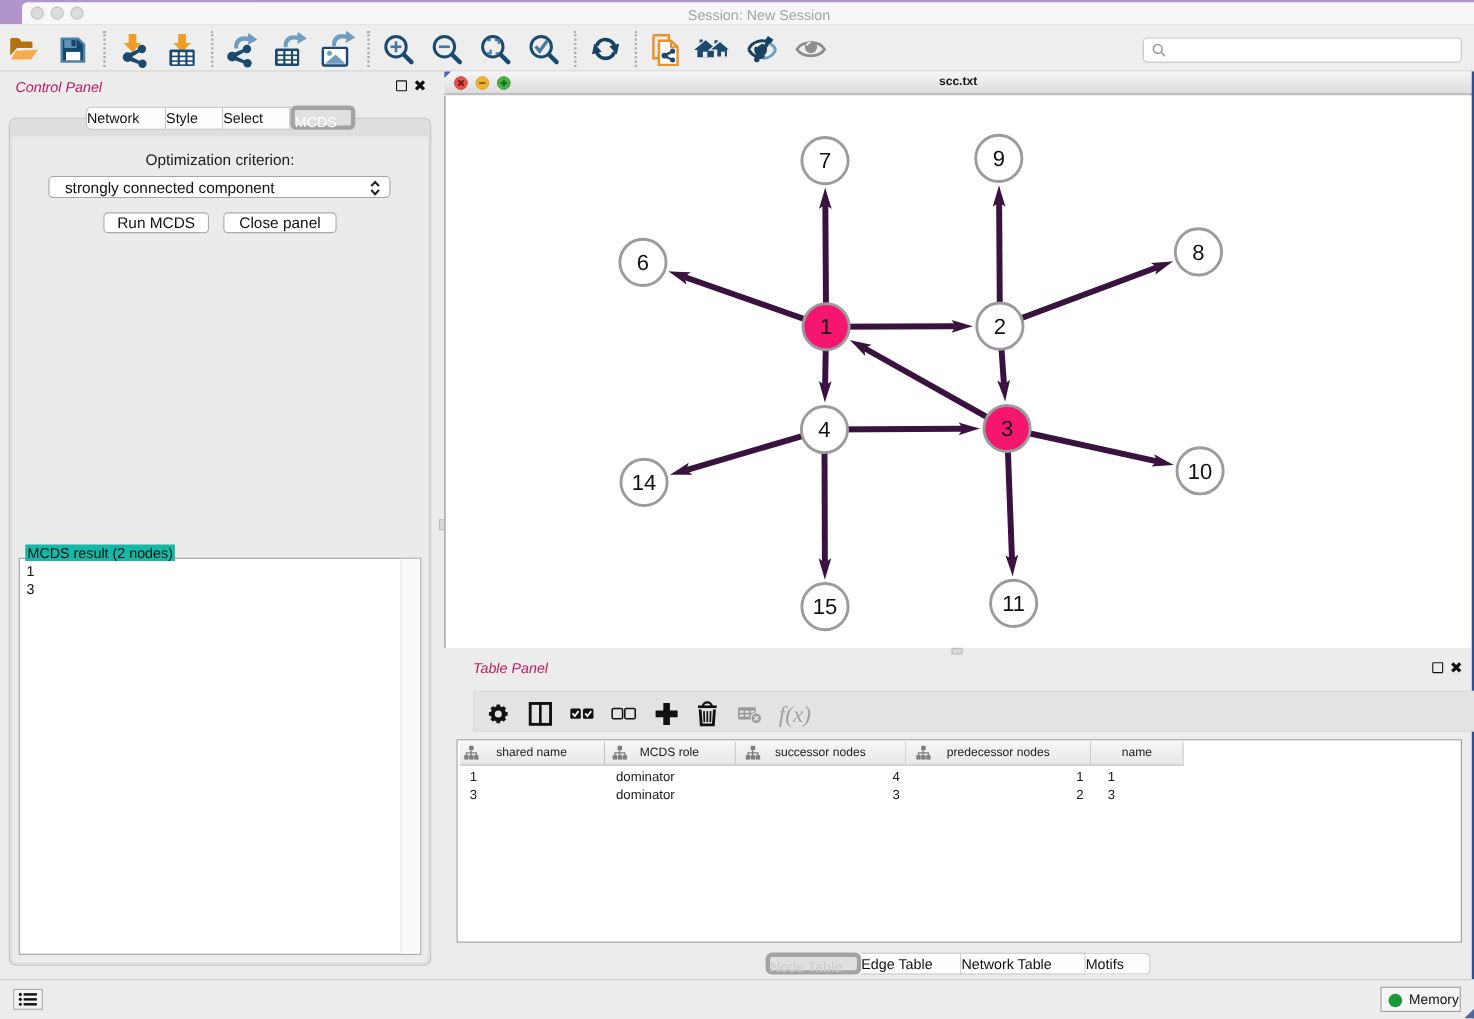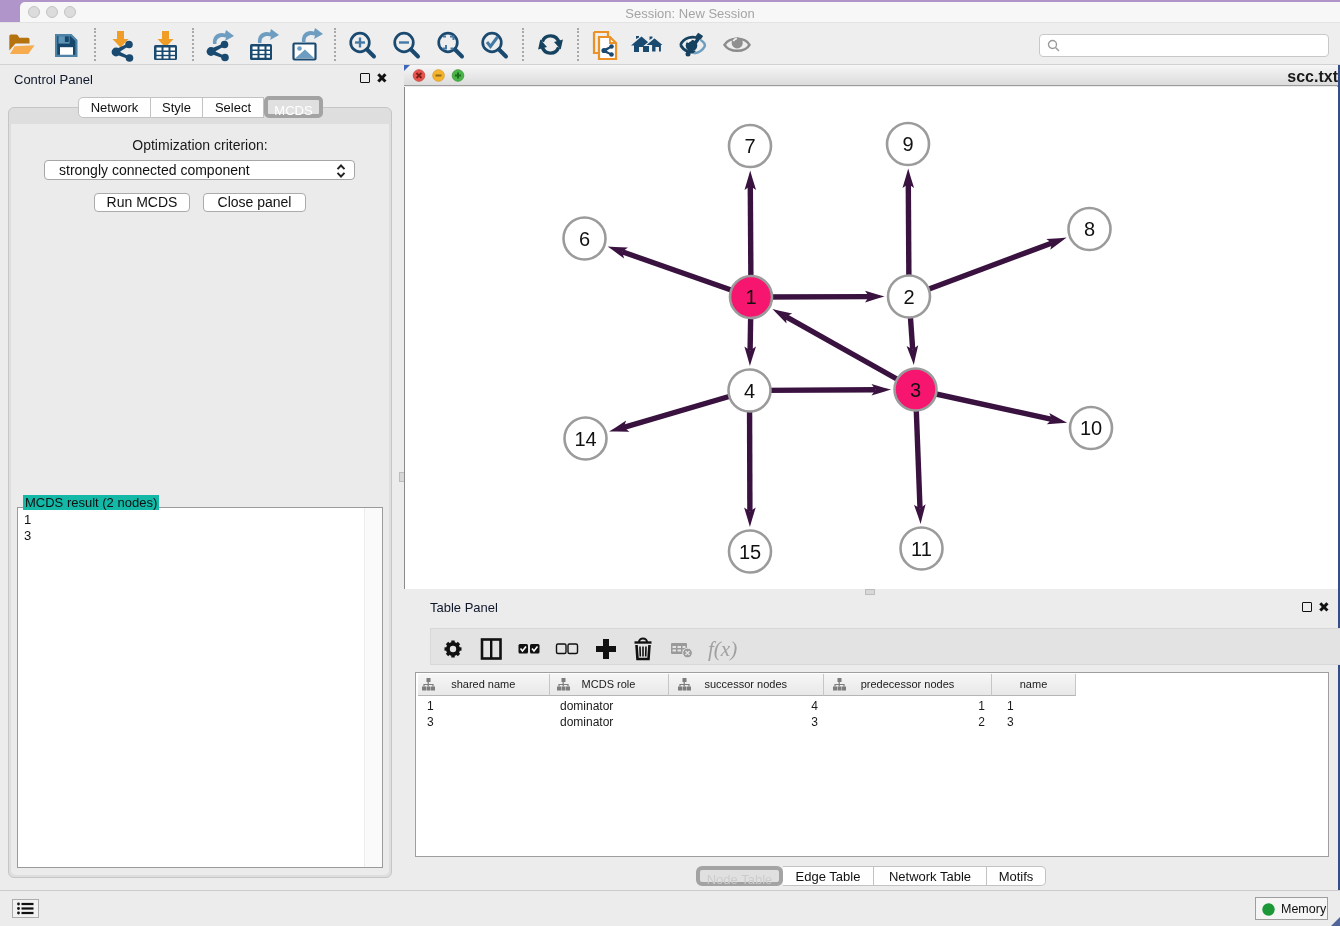--- a/index.html
+++ b/index.html
@@ -5,45 +5,45 @@
 body{font-family:"Liberation Sans",sans-serif;background:#ececec;position:relative;}
 .abs{position:absolute;}
 
 #purple{left:0;top:0;width:1340px;height:22px;background:#b095cb;}
 #titlebar{left:0;top:2px;width:1340px;height:20px;background:#f7f7f7;border-radius:5px 5px 0 0;margin-left:20px;}
 #titlebar .tl{width:12px;height:12px;border-radius:50%;background:#dcdcdc;border:1px solid #c3c3c3;top:4px;}
 #title-text{width:100%;text-align:center;top:4px;font-size:13px;color:#a4a4a4;}
 #toolbar{left:0;top:22px;width:1340px;height:43px;background:#eeeeee;border-top:1px solid #e3e3e3;border-bottom:1px solid #d2d2d2;}
 .tsep{top:5px;height:33px;width:0;border-left:2px dotted #a8a8a8;position:absolute;}
 #searchbox{left:1039px;top:11px;width:290px;height:23px;background:#fff;border:1px solid #c8c8c8;border-radius:4px;}
-.panel-title{font-size:13px;color:#0f172a;}
+.panel-title{font-size:13px;color:#be185d;font-style:italic;}
 #cp-title{left:14px;top:72px;}
 .float-btn{width:10px;height:10px;border:1.7px solid #111;border-radius:1px;}
 .close-x{font-size:14px;color:#111;}
 
-.tab{position:absolute;height:21px;background:#fefefe;border:1px solid #c2c2c2;border-left:none;color:#111;font-size:13px;text-align:center;line-height:20px;}
+.tab{position:absolute;height:21px;background:#fefefe;border:1px solid #c2c2c2;border-left:none;color:#111;font-size:13px;line-height:20px;}
 .tab.first{border-left:1px solid #c2c2c2;border-top-left-radius:5px;border-bottom-left-radius:5px;}
 .tab.sel{background:#e0e0e0;color:#ffffff;border-radius:5px;border:4px solid #a3a3a3;}
 
 #cp-panel{left:8px;top:107px;width:384px;height:771px;background:#dedede;border:1px solid #c6c6c6;border-radius:6px;}
 #cp-inner{left:11px;top:124px;width:378px;height:751px;background:#ebebeb;border-radius:0 0 5px 5px;}
 #opt-label{left:0;top:137px;width:400px;text-align:center;font-size:14px;color:#1a1a1a;}
 #cp-select{left:44px;top:160px;width:311px;height:20px;background:#fff;border:1px solid #a6a6a6;border-radius:4px;font-size:14px;color:#111;line-height:18px;padding-left:14px;}
 .btn{position:absolute;height:19px;background:#fff;border:1px solid #ababab;border-radius:4px;font-size:14px;color:#111;text-align:center;line-height:17px;}
 
 #mcds-box{left:17px;top:507px;width:366px;height:361px;background:#fff;border:1px solid #9b9b9b;}
 #mcds-legend{left:23px;top:495px;background:#14b8a6;font-size:13px;color:#111;padding:0 2px;}
 #mcds-scroll{left:364px;top:508px;width:18px;height:359px;background:#fafafa;border-left:1px solid #ececec;}
 #mcds-text{left:24px;top:512px;font-size:13px;color:#111;line-height:16px;}
 
 #vsplit-handle{left:399px;top:472px;width:6px;height:10px;background:#d8d8d8;border:1px solid #bdbdbd;}
 
 #net-frame{left:404px;top:65px;width:934px;height:524px;border-right:1px solid #8f9bc5;}
 #net-title{left:0;top:0;width:934px;height:21px;background:linear-gradient(#f6f6f6,#dcdcdc);border-bottom:1px solid #9d9d9d;}
-#net-title-text{width:100%;top:3px;text-align:right;font-weight:bold;font-size:16px;color:#1a1a1a;}
+#net-title-text{width:100%;top:3px;text-align:center;font-weight:bold;font-size:11px;color:#1a1a1a;}
 #net-canvas{left:0;top:22px;width:934px;height:502px;background:#ffffff;border-left:1px solid #8a8a8a;}
 #bluestripe{left:1338px;top:65px;width:2px;height:861px;background:#32488024;background:#354e86;}
 
 #hsplit-handle{left:865px;top:589px;width:10px;height:6px;background:#d8d8d8;border:1px solid #bdbdbd;}
 
 #tp{left:404px;top:596px;width:934px;height:292px;}
 #tp-title{left:26px;top:4px;}
 #tp-toolbar{left:26px;top:32px;width:1080px;height:37px;background:#e3e3e3;border:1px solid #d8d8d8;}
 #tbl{left:11px;top:76px;width:914px;height:185px;background:#fff;border:1px solid #9e9e9e;}
 .th{position:absolute;top:1px;height:22px;background:linear-gradient(#f6f6f6,#e8e8e8);border-right:1px solid #c6c6c6;border-bottom:1px solid #b5b5b5;font-size:11px;color:#1a1a1a;text-align:center;line-height:21px;}

